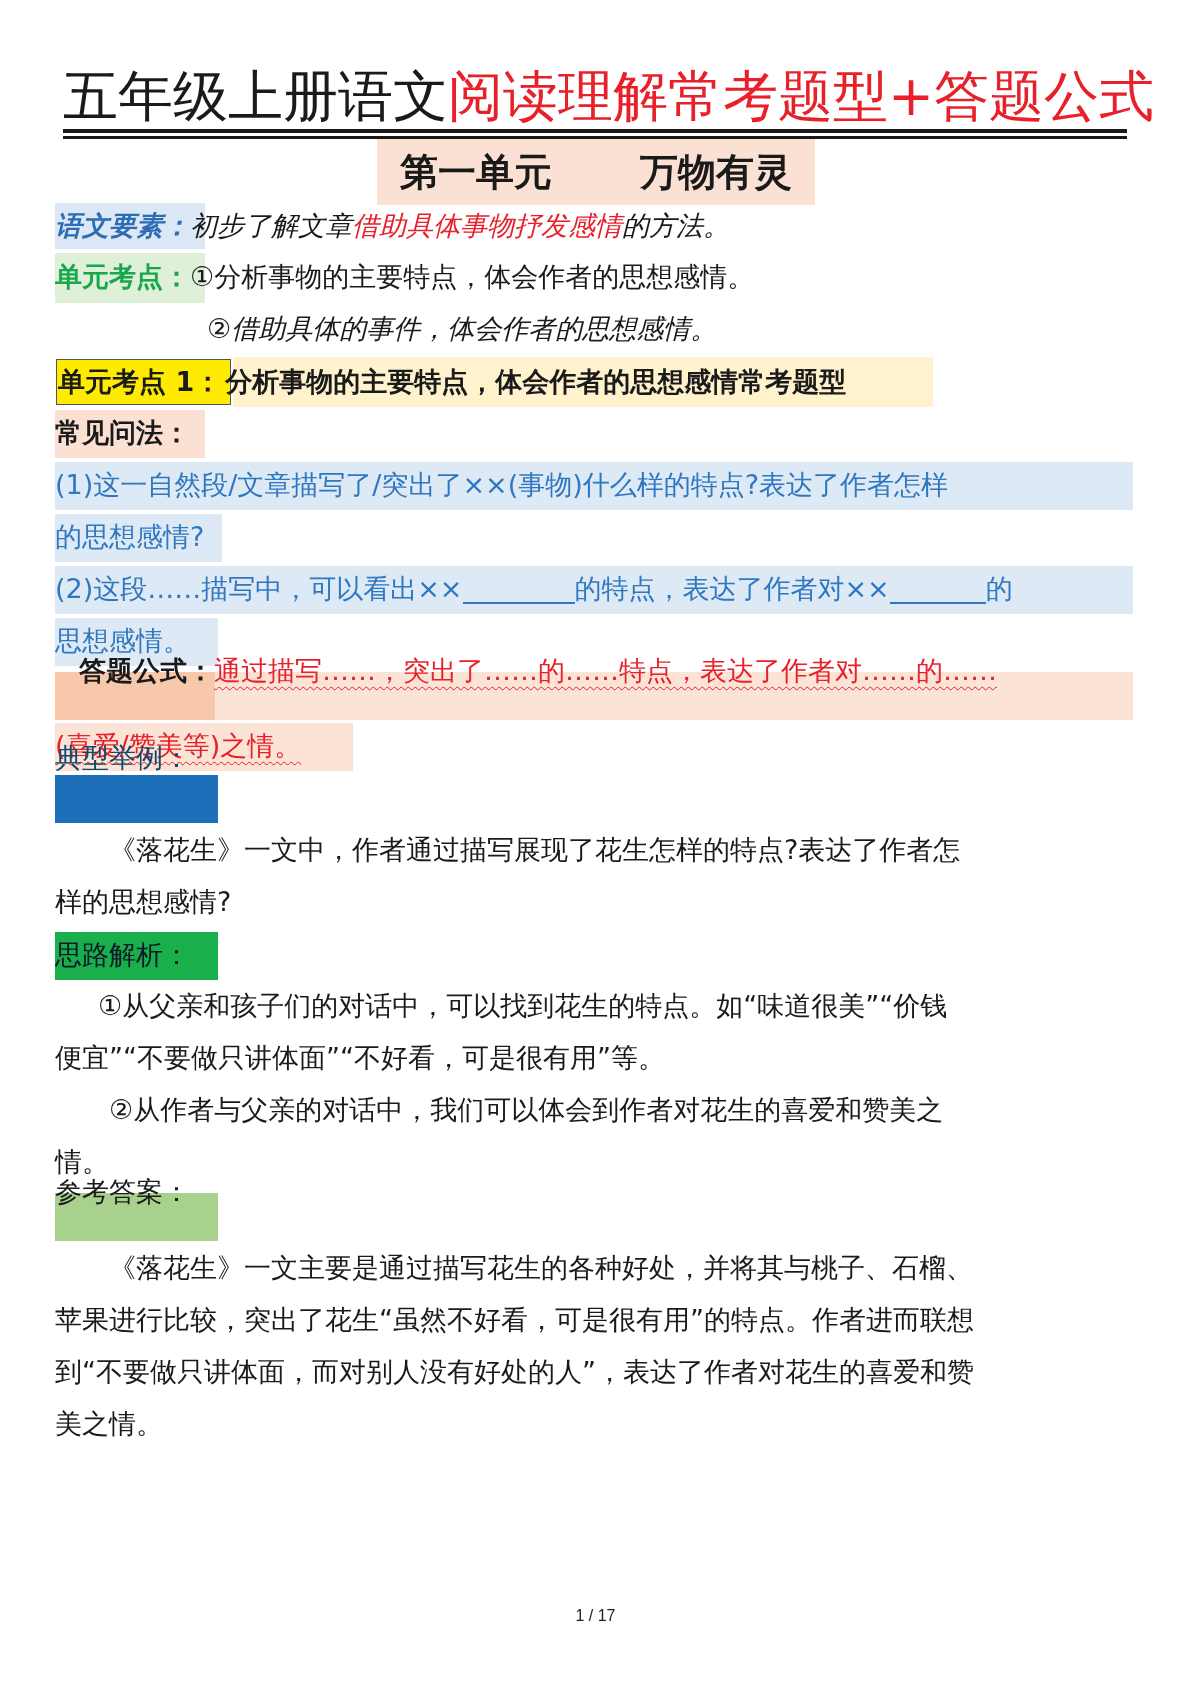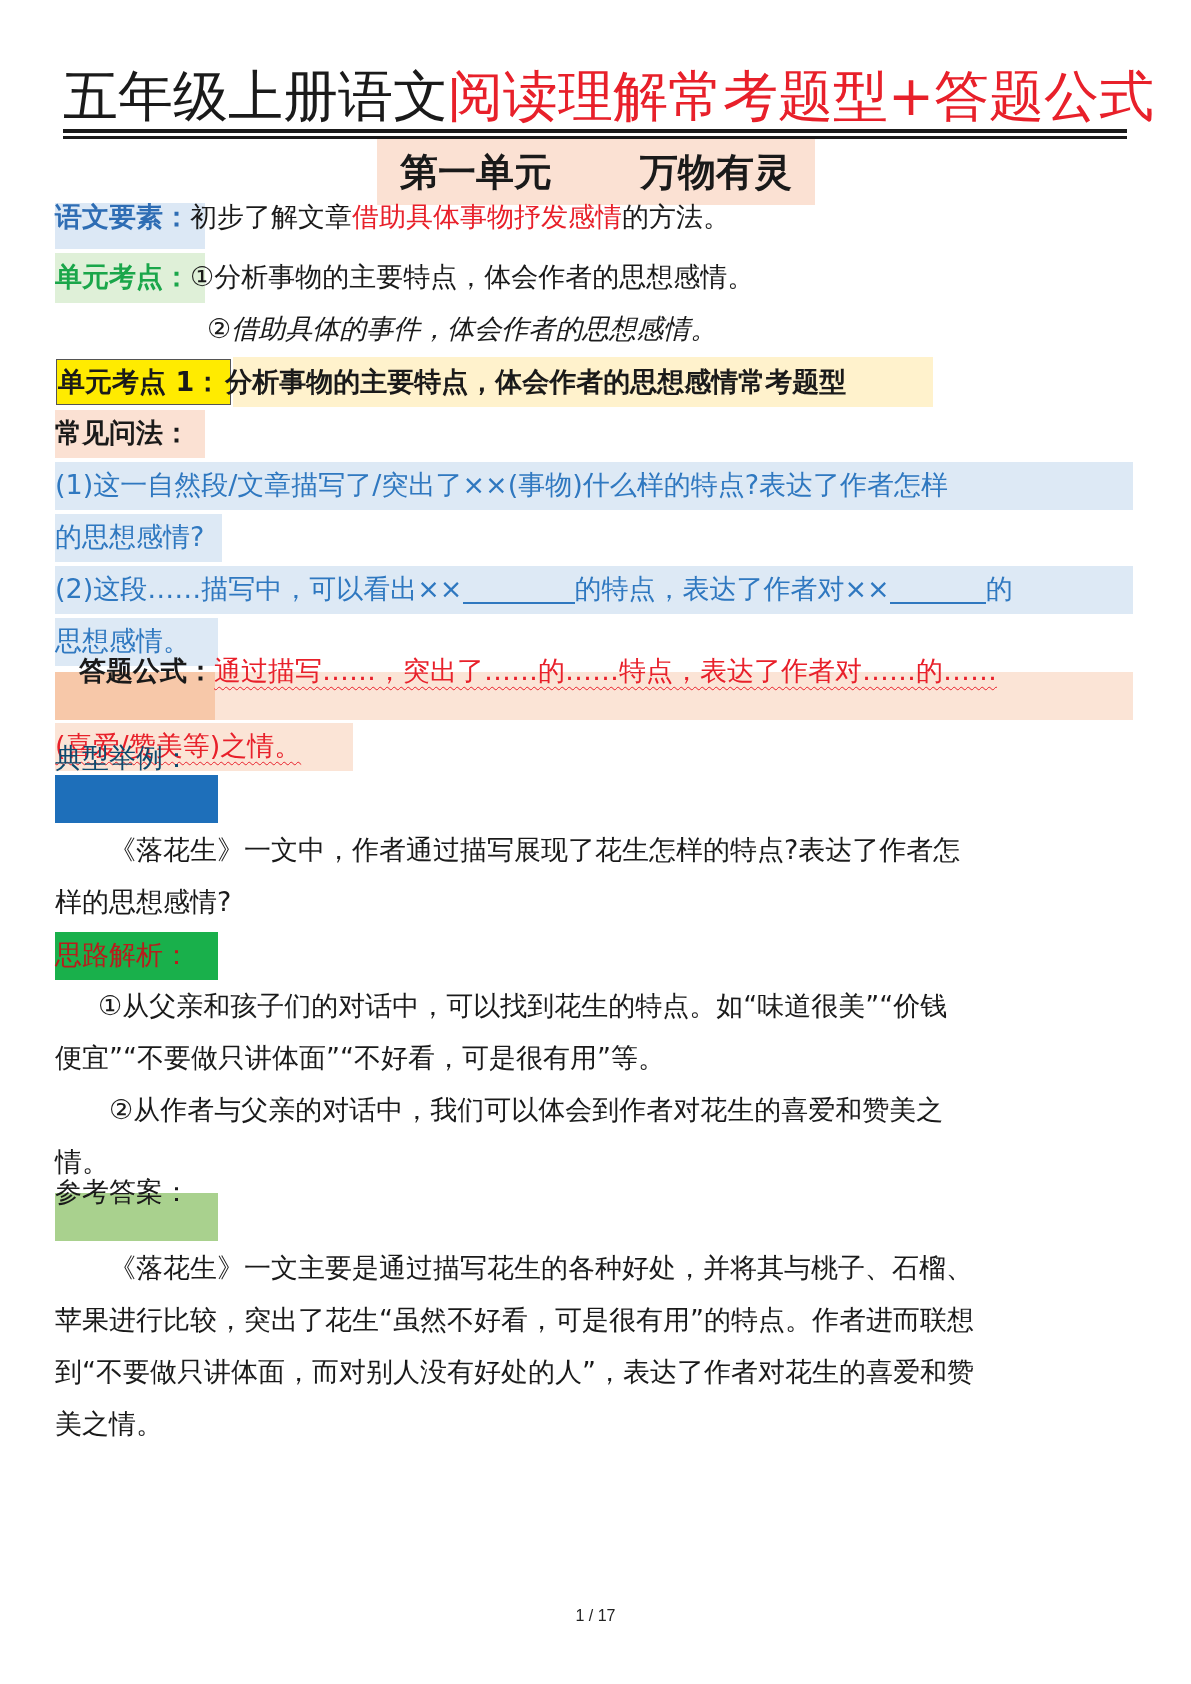--- a/index.html
+++ b/index.html
@@ -50,21 +50,21 @@
 </div>
 <div class="abs rule-thick"></div>
 <div class="abs rule-thin"></div>
 
 <div class="abs unit-box"></div>
 <div class="abs unit-text">
   <span>第一单元</span><span class="gap"></span><span>万物有灵</span>
 </div>
 
 <div class="box" style="left:55px;top:203px;width:150px;height:46px;background:#dce8f5;"></div>
-<div class="abs line" style="left:55px;top:198px;">
+<div class="abs line" style="left:55px;top:207px;font-style:italic;">
   <span class="lbl-bold blue-txt">语文要素：</span><span>初步了解文章</span><span class="red-txt">借助具体事物抒发感情</span><span>的方法。</span>
 </div>
 
 <div class="box" style="left:55px;top:253px;width:150px;height:50px;background:#dff0d8;"></div>
 <div class="abs line" style="left:55px;top:258px;">
   <span class="lbl-bold green-txt">单元考点：</span><span>①分析事物的主要特点，体会作者的思想感情。</span>
 </div>
 <div class="abs line" style="left:207px;top:310px;font-style:italic;">
   <span>②借助具体的事件，体会作者的思想感情。</span>
 </div>
@@ -97,21 +97,21 @@
 </div>
 <div class="box" style="left:55px;top:723px;width:298px;height:48px;background:#fbe4d6;"></div>
 <div class="abs line red-txt wavy" style="left:55px;top:727px;">(喜爱/赞美等)之情。</div>
 
 <div class="box" style="left:55px;top:775px;width:163px;height:48px;background:#1e6fba;"></div>
 <div class="abs line" style="left:55px;top:739px;color:#0c4a6e;">典型举例：</div>
 <div class="abs line indent" style="left:55px;top:831px;">《落花生》一文中，作者通过描写展现了花生怎样的特点?表达了作者怎</div>
 <div class="abs line" style="left:55px;top:883px;">样的思想感情?</div>
 
 <div class="box" style="left:55px;top:932px;width:163px;height:48px;background:#19b04b;"></div>
-<div class="abs line" style="left:55px;top:936px;color:#b91c1c;">思路解析：</div>
+<div class="abs line" style="left:55px;top:936px;color:#0f172a;">思路解析：</div>
 <div class="abs line indent" style="left:44px;top:987px;">①从父亲和孩子们的对话中，可以找到花生的特点。如“味道很美”“价钱</div>
 <div class="abs line" style="left:55px;top:1039px;">便宜”“不要做只讲体面”“不好看，可是很有用”等。</div>
 <div class="abs line indent" style="left:55px;top:1091px;">②从作者与父亲的对话中，我们可以体会到作者对花生的喜爱和赞美之</div>
 <div class="abs line" style="left:55px;top:1143px;">情。</div>
 
 <div class="box" style="left:55px;top:1193px;width:163px;height:48px;background:#a9d18e;"></div>
 <div class="abs line" style="left:55px;top:1173px;">参考答案：</div>
 <div class="abs line indent" style="left:55px;top:1249px;">《落花生》一文主要是通过描写花生的各种好处，并将其与桃子、石榴、</div>
 <div class="abs line" style="left:55px;top:1301px;">苹果进行比较，突出了花生“虽然不好看，可是很有用”的特点。作者进而联想</div>
 <div class="abs line" style="left:55px;top:1353px;">到“不要做只讲体面，而对别人没有好处的人”，表达了作者对花生的喜爱和赞</div>

